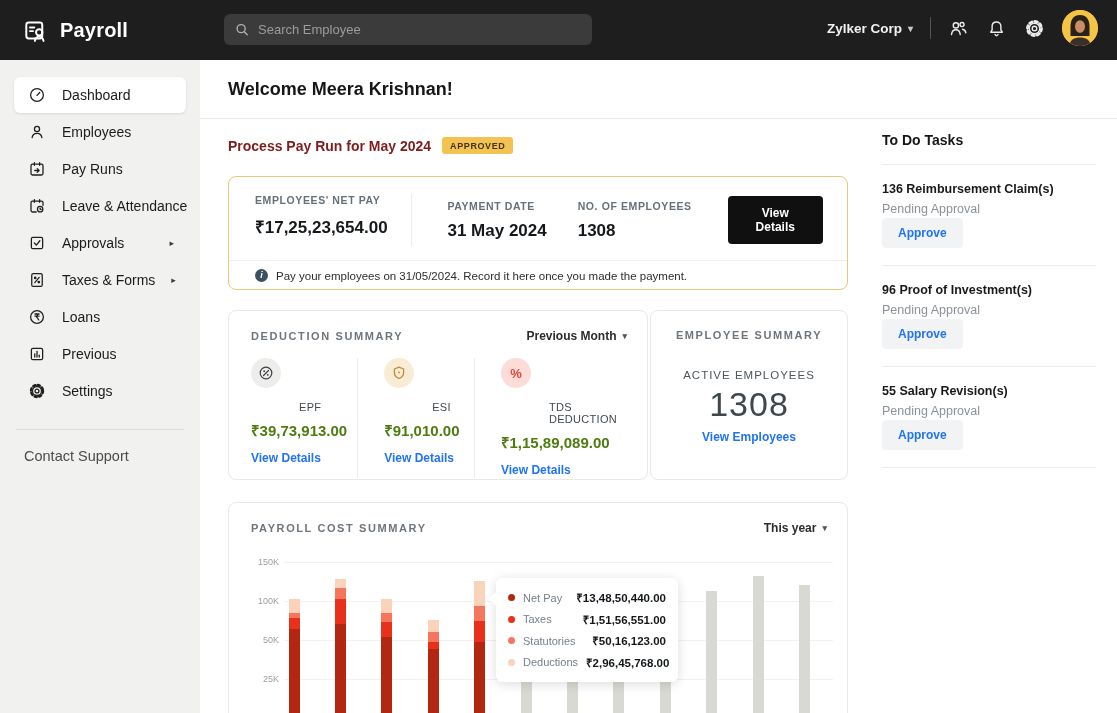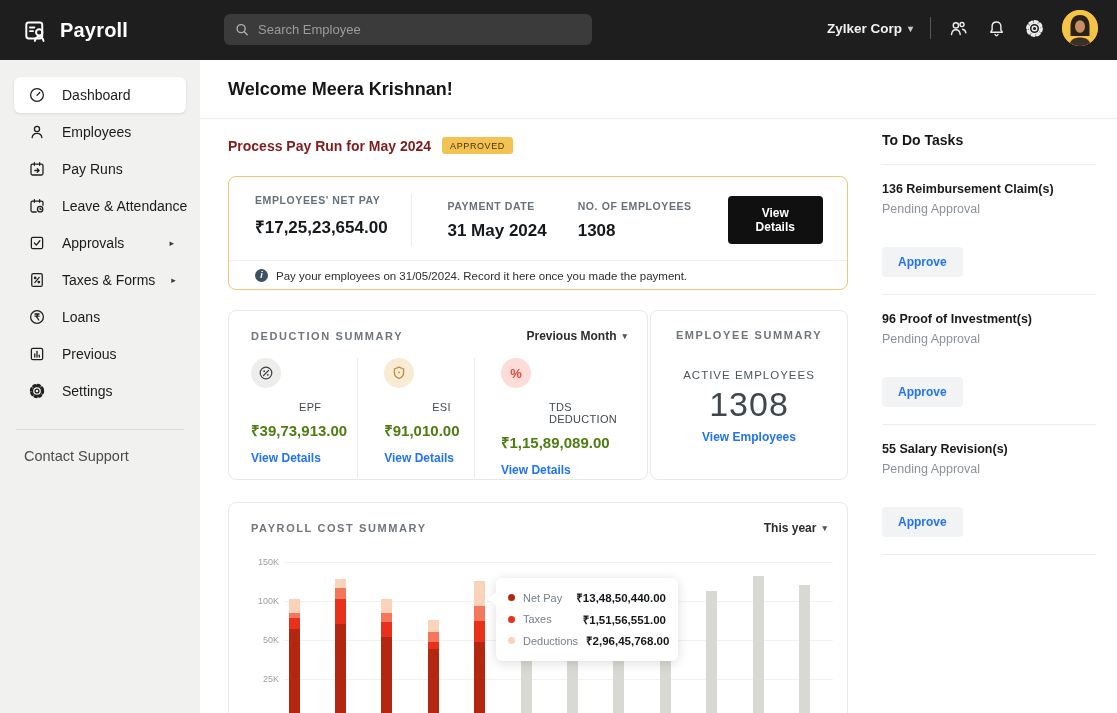--- a/index.html
+++ b/index.html
@@ -34,21 +34,21 @@
   .side-chevron::before { content:"▸"; }
   .side-divider { border-top:1px solid #dddddb; margin:20px 16px 0 16px; }
   .contact { margin:18px 0 0 24px; font-size:14.5px; color:#4b4b4b; cursor:pointer; }
 
   
   .welcome { position:absolute; left:228px; top:79px; font-size:18px; font-weight:700; color:#161616; }
   .main-divider { position:absolute; left:200px; top:118px; width:917px; height:1px; background:#ececea; }
 
   .payrun-head { position:absolute; left:228px; top:137px; display:flex; align-items:center; gap:11px; }
   .payrun-title { font-size:14px; font-weight:700; color:#7f1d1d; }
-  .badge { background:#f2c353; color:#45320a; font-size:9px; font-weight:400; letter-spacing:.6px; border-radius:3px; padding:4px 8px 3px; }
+  .badge { background:#f2c353; color:#45320a; font-size:9px; font-weight:700; letter-spacing:.6px; border-radius:3px; padding:4px 8px 3px; }
 
   .card { position:absolute; background:#fff; border:1px solid #e8e8e6; border-radius:8px; }
   .payrun-card { left:228px; top:176px; width:620px; height:114px; border-color:#eac878; }
   .stats-row { display:flex; align-items:center; padding:17px 24px 0 26px; }
   .stat-label { font-size:10.5px; font-weight:600; letter-spacing:.6px; color:#65707a; }
   .stat-value { font-size:17px; font-weight:700; color:#15181b; margin-top:9px; }
   .stat-1 { width:168px; border-right:1px solid #ececea; height:52px; }
   .stat-2 { margin-left:35px; width:139px; }
   .stat-3 { width:160px; }
   .btn-dark { margin-left:auto; background:#101010; color:#fff; font-size:12px; font-weight:700; border:none; border-radius:4px; padding:10px 15px; cursor:pointer; font-family:"Liberation Sans",sans-serif; }
@@ -97,21 +97,21 @@
   .tip-label { font-size:11px; color:#76808a; }
   .tip-value { margin-left:auto; font-size:11.5px; font-weight:700; color:#14171a; }
 
   
   .todo { position:absolute; left:882px; top:132px; width:214px; }
   .todo-title { font-size:14px; font-weight:700; color:#161616; }
   .todo-div { border-top:1px solid #ededeb; margin-top:16px; }
   .task { padding-top:17px; }
   .task-title { font-size:12.5px; font-weight:700; color:#17191b; }
   .task-sub { font-size:12.5px; color:#8b9299; margin-top:6px; }
-  .btn-approve { margin-top:31px; background:#f2f3f5; border:none; border-radius:4px; padding:8px 16px; color:#2173f2; font-size:12px; font-weight:700; cursor:pointer; font-family:"Liberation Sans",sans-serif; }
+  .btn-approve { margin-top:2px; background:#f2f3f5; border:none; border-radius:4px; padding:8px 16px; color:#2173f2; font-size:12px; font-weight:700; cursor:pointer; font-family:"Liberation Sans",sans-serif; }
   .task-div { border-top:1px solid #ededeb; margin-top:17px; }
 </style>
 </head>
 <body>
 
 <div class="app">
 
   <div class="topbar">
     <div class="logo-wrap">
       <svg viewBox="0 0 22 22">
@@ -377,20 +377,25 @@
             <span class="tip-dot" style="background: rgb(179, 38, 15);"></span>
             <span class="tip-label">Net Pay</span>
             <span class="tip-value">₹13,48,50,440.00</span>
           </div>
           <div class="tip-row">
             <span class="tip-dot" style="background: rgb(232, 48, 27);"></span>
             <span class="tip-label">Taxes</span>
             <span class="tip-value">₹1,51,56,551.00</span>
           </div>
           <div class="tip-row">
+            <span class="tip-dot" style="background: rgb(244, 118, 92);"></span>
+            <span class="tip-label">Statutories</span>
+            <span class="tip-value">₹50,16,123.00</span>
+          </div>
+          <div class="tip-row">
             <span class="tip-dot" style="background: rgb(250, 211, 186);"></span>
             <span class="tip-label">Deductions</span>
             <span class="tip-value">₹2,96,45,768.00</span>
           </div>
         </div>
     </div>
   </div>
 
   <div class="todo">
     <div class="todo-title">To Do Tasks</div>

